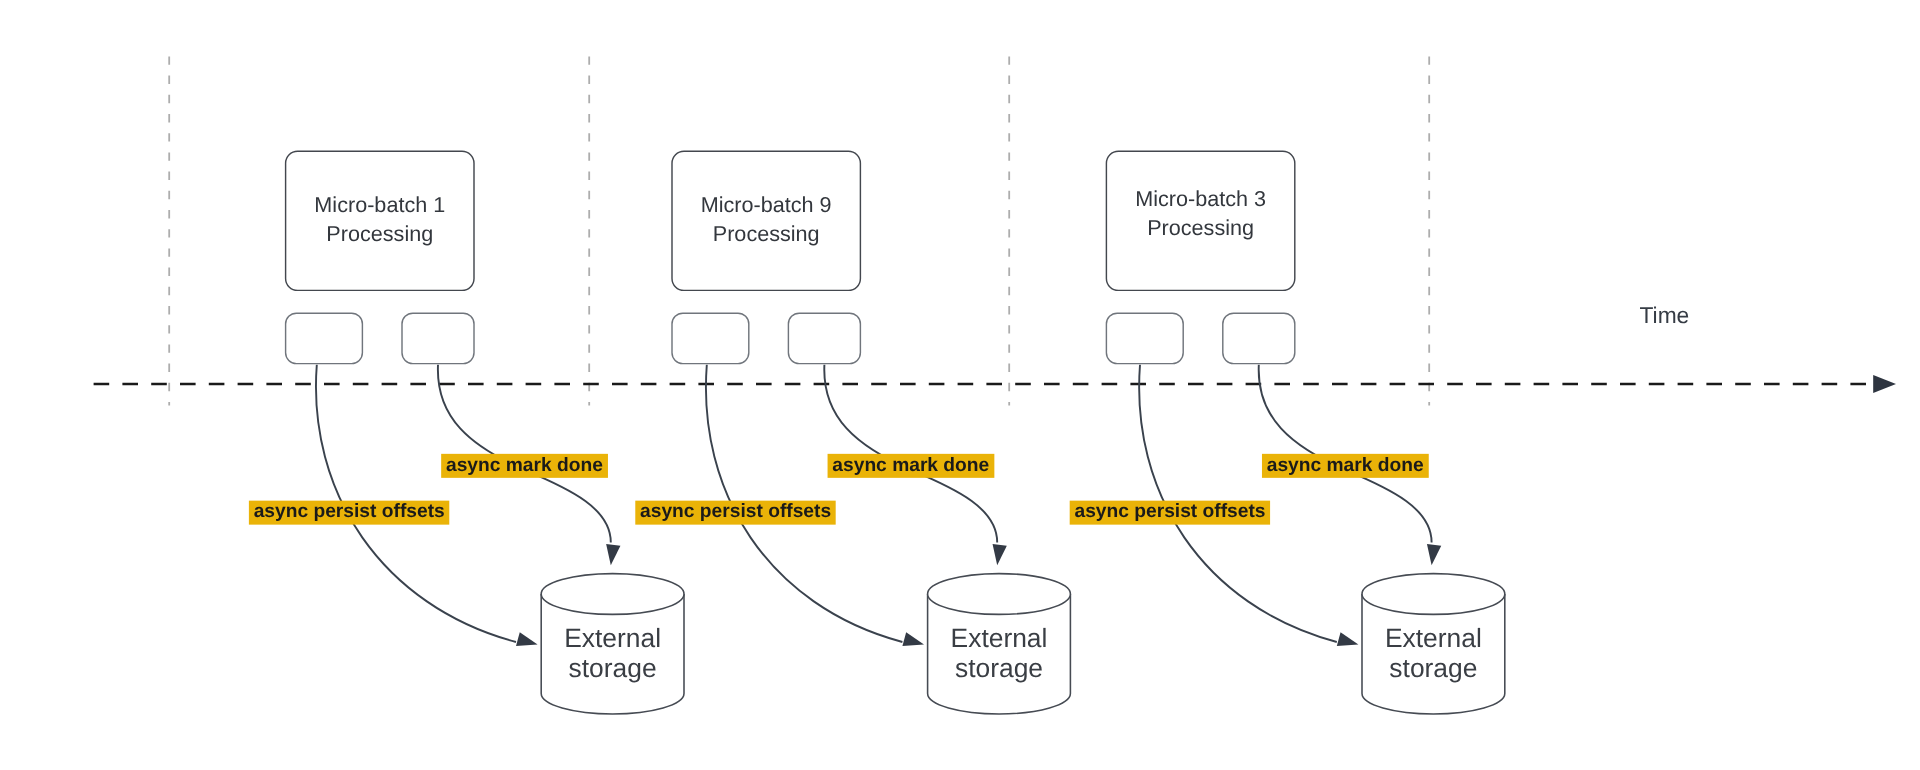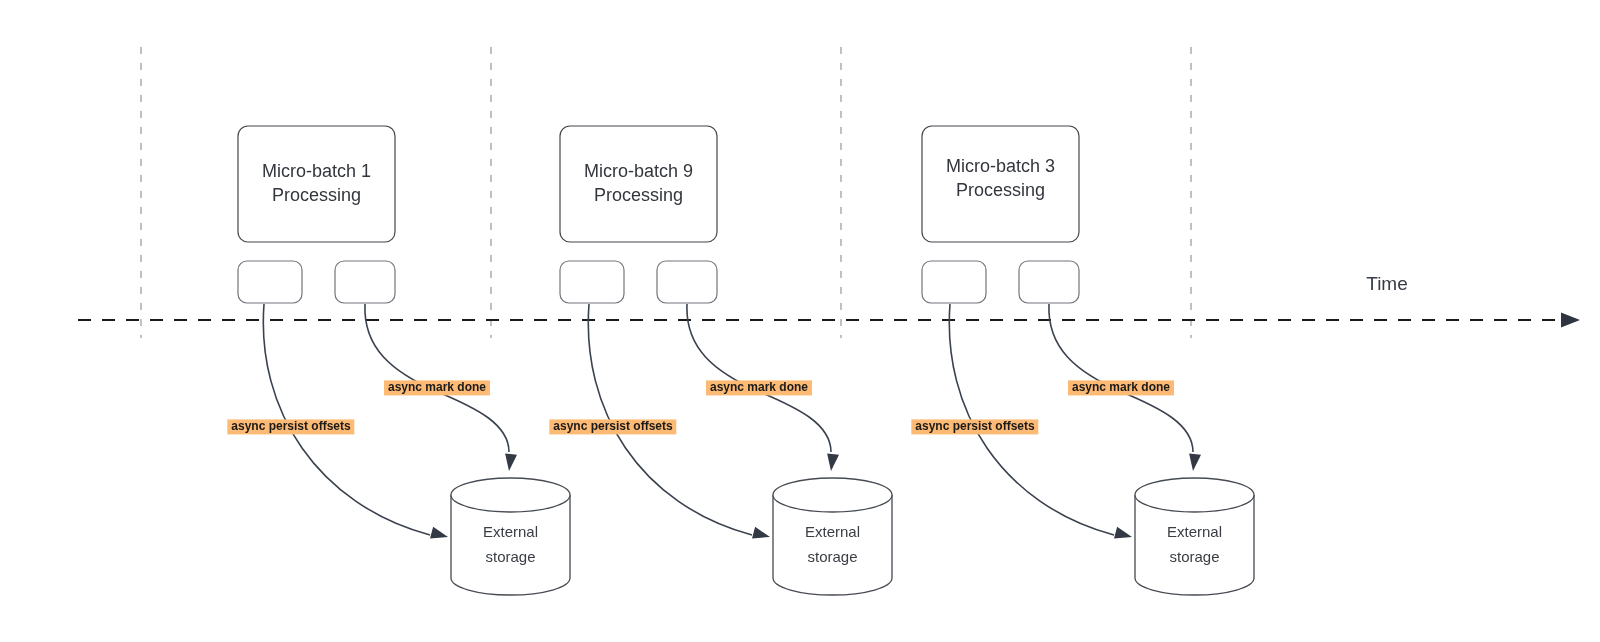--- a/index.html
+++ b/index.html
@@ -17,41 +17,41 @@
   }
   #diagram-svg {
     position: absolute;
     left: 0;
     top: 0;
   }
   #labels-layer { position: absolute; left: 0; top: 0; width: 100%; height: 100%; }
   .arrow-label {
     position: absolute;
     transform: translate(-50%, -50%);
-    background: #fdba74;
+    background: #eab308;
     padding: 1px 4px;
-    font-size: 12px;
+    font-size: 16px;
     font-weight: 700;
     color: #1a1a1a;
     white-space: nowrap;
     line-height: 1.1;
   }
   .shape-title {
     position: absolute;
     transform: translate(-50%, -50%);
     text-align: center;
     color: #33373d;
     white-space: nowrap;
   }
   .box-title { font-size: 18px; line-height: 24px; }
-  .cyl-title { font-size: 15px; line-height: 25px; color: #3a3e44; }
+  .cyl-title { font-size: 22px; line-height: 25px; color: #3a3e44; }
   .time-label {
     position: absolute;
     left: 1387px;
-    top: 284px;
+    top: 264px;
     transform: translate(-50%, -50%);
     font-size: 19px;
     color: #363c45;
     white-space: nowrap;
   }
 </style>
 </head>
 <body>
 
 <div class="canvas">

